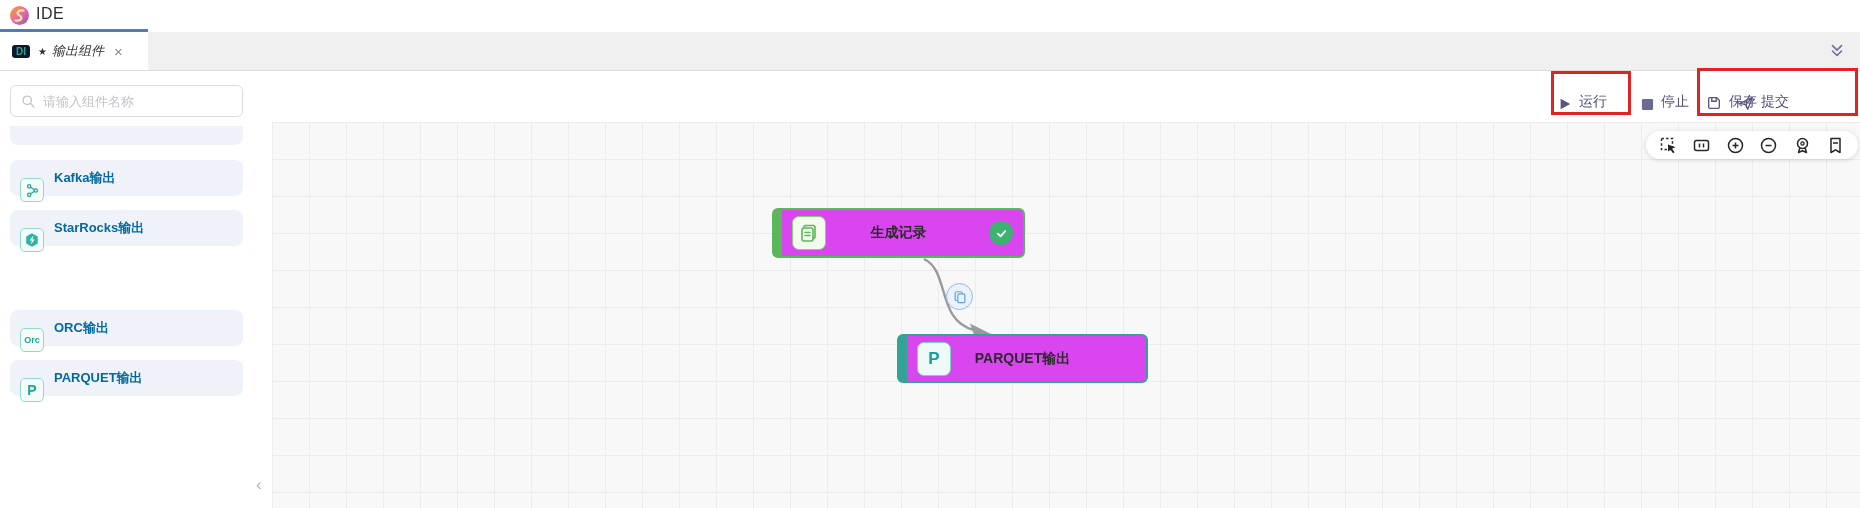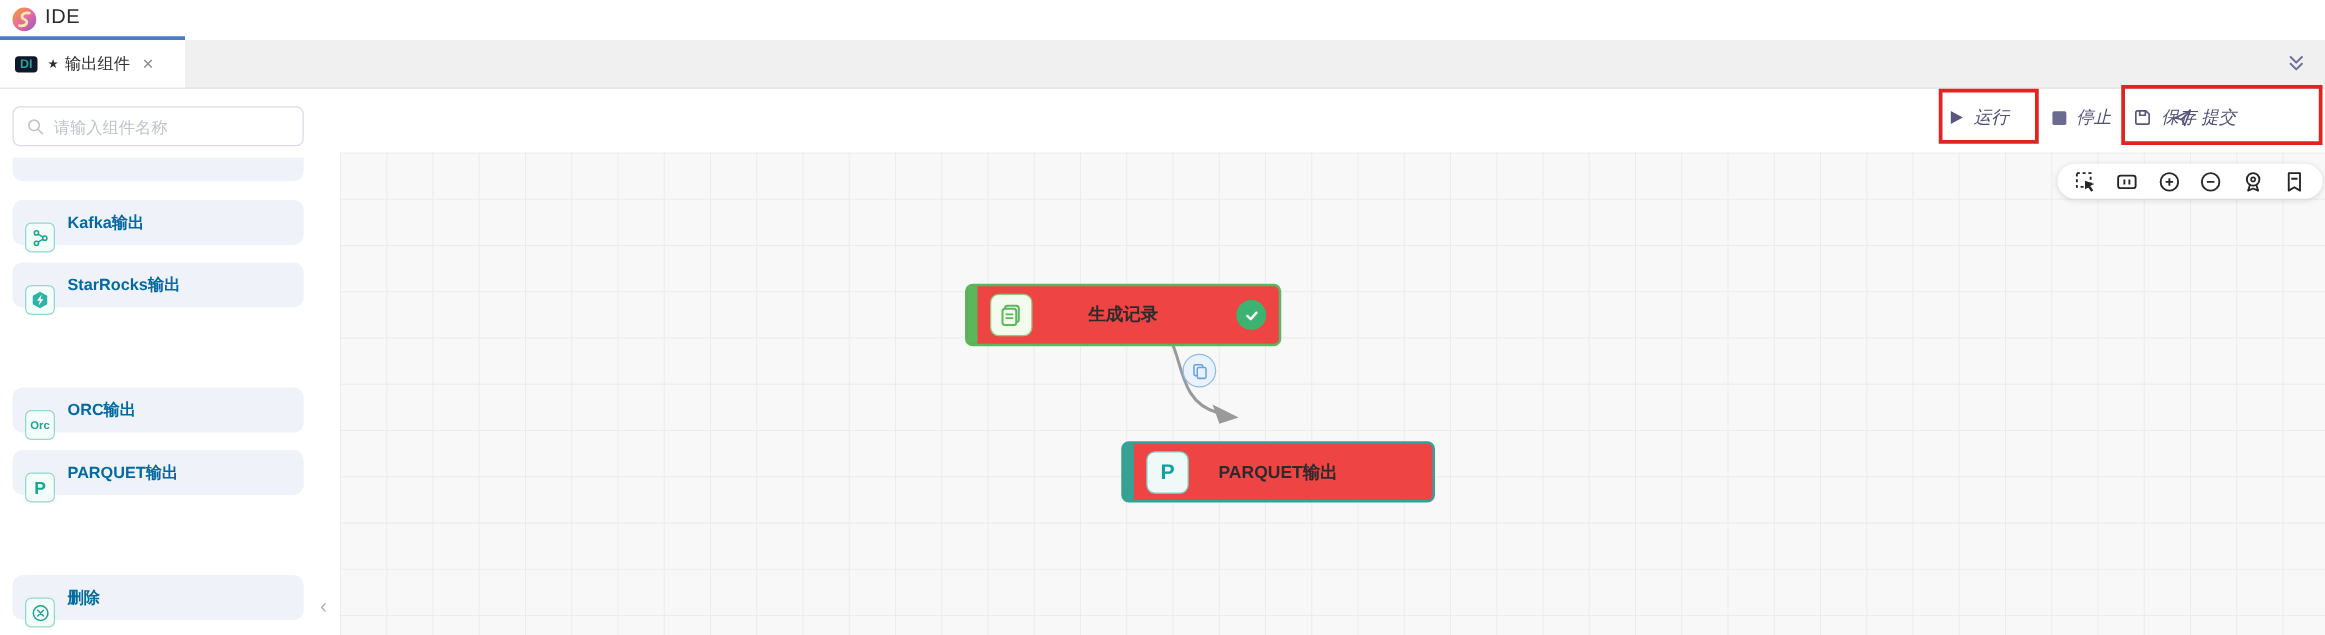--- a/index.html
+++ b/index.html
@@ -11,21 +11,21 @@
   #header { left:0; top:0; width:1860px; height:31px; background:#fff; }
   #app-title { left:36px; top:5px; font-size:16px; color:#2b2b2b; font-weight:500; letter-spacing:.5px; }
   #logo { left:9px; top:5px; width:21px; height:21px; }
   #tab-indicator { left:0; top:29px; width:148px; height:3px; background:#4a7cc7; }
 
   
   #tabbar { left:0; top:32px; width:1860px; height:39px; background:#f0f0f1; border-bottom:1px solid #dcdcdc; }
   #active-tab { left:0; top:32px; width:148px; height:38px; background:#fff; display:flex; align-items:center; padding-left:12px; cursor:pointer; }
   .di-badge { background:#0f172a; color:#2aa396; font-size:10px; font-weight:bold; padding:1px 4px; border-radius:3px; }
   .tab-star { color:#303030; font-size:10px; margin-left:8px; }
-  .tab-label { color:#303030; font-size:13px; margin-left:5px; }
+  .tab-label { color:#303030; font-size:13px; margin-left:5px;font-style:italic; }
   .tab-close { color:#8a8a8a; font-size:15px; margin-left:10px; cursor:pointer; line-height:1; }
   #tab-overflow { left:1822px; top:38px; width:30px; height:26px; display:flex; align-items:center; justify-content:center; cursor:pointer; }
 
   
   #sidebar { left:0; top:71px; width:272px; height:437px; background:#fff; }
   #search-box { position:absolute; left:10px; top:14px; width:233px; height:32px; border:1px solid #d9dce3; border-radius:6px; background:#fff; display:flex; align-items:center; padding:0 10px; }
   #search-input { border:none; outline:none; flex:1; margin-left:7px; font-size:13px; color:#333; background:transparent; }
   #search-input::placeholder { color:#c0c4cc; }
   .side-item { position:absolute; left:10px; width:233px; height:36px; background:#eff3f9; border-radius:8px; display:flex; align-items:center; padding-left:10px; cursor:pointer; }
   .side-item-partial { position:absolute; left:10px; top:55px; width:233px; height:19px; background:#eff3f9; border-radius:0 0 8px 8px; }
@@ -34,31 +34,31 @@
   .side-label { margin-left:10px; font-size:13px; font-weight:bold; color:#0369a1; }
   #collapse-handle { left:256px; top:476px; color:#b3b3b3; font-size:17px; cursor:pointer; line-height:1; }
 
   
   #canvas-topstrip { left:272px; top:71px; width:1588px; height:51px; background:#fff; }
   #canvas-grid { left:272px; top:122px; width:1588px; height:386px; background-color:#f8f8f8;
      background-image:linear-gradient(to right,#ececec 1px,transparent 1px),linear-gradient(to bottom,#ececec 1px,transparent 1px);
      background-size:37px 37px; }
 
   
-  .action-btn { position:absolute; top:77px; height:34px; display:flex; align-items:center; gap:7px; color:#4f4f78; font-size:14px; cursor:pointer;font-style:italic; }
+  .action-btn { position:absolute; top:77px; height:34px; display:flex; align-items:flex-end; gap:7px; color:#4f4f78; font-size:14px; cursor:pointer; }
   .red-box { position:absolute; border:3px solid #e02424; pointer-events:none; }
   #redbox-run { left:1551px; top:71px; width:80px; height:44px; }
   #redbox-save-submit { left:1697px; top:68px; width:161px; height:48px; }
 
   
   #canvas-controls { left:1646px; top:131px; width:212px; height:28px; background:#fff; border-radius:14px; box-shadow:0 1px 5px rgba(0,0,0,.14); display:flex; align-items:center; justify-content:space-evenly; }
   .ctrl-btn { width:22px; height:22px; display:flex; align-items:center; justify-content:center; cursor:pointer; }
 
   
-  .flow-node { position:absolute; background:#ef4444; border-radius:6px; display:flex; align-items:center; cursor:grab;margin-top:19px; }
+  .flow-node { position:absolute; background:#d946ef; border-radius:6px; display:flex; align-items:center; cursor:grab; }
   #node-gen { left:772px; top:208px; width:253px; height:50px; border:2px solid #5bb75b; }
   #node-gen .nbar { background:#5bb75b; }
   #node-parquet { left:897px; top:334px; width:251px; height:49px; border:2px solid #33a396; }
   #node-parquet .nbar { background:#33a396; }
   .nbar { width:8px; align-self:stretch; border-radius:3px 0 0 3px; flex:none; }
   .node-icon { width:34px; height:34px; border-radius:7px; display:flex; align-items:center; justify-content:center; margin-left:10px; flex:none; }
   #node-gen .node-icon { border:1.5px solid #8ccc7b; background:#f3faee; }
   #node-parquet .node-icon { border:1.5px solid #7ccfc4; background:#effaf8; color:#12a0a0; font-weight:bold; font-size:17px; }
   .node-label { position:absolute; left:0; right:0; text-align:center; font-size:14px; font-weight:bold; color:#2b2b2b; pointer-events:none; }
   .status-check { position:absolute; right:10px; top:50%; transform:translateY(-50%); width:24px; height:24px; border-radius:50%; background:#3cb371; display:flex; align-items:center; justify-content:center; }
@@ -142,29 +142,20 @@
     </div>
 
     <div class="side-item" style="top:289px">
       <span class="comp-icon">
         <span class="it" style="font-size:14px">P</span>
       </span>
       <span class="side-label">PARQUET输出</span>
     </div>
 
 
-    <div class="side-item" style="top:389px">
-      <span class="comp-icon">
-        <svg width="15" height="15" viewBox="0 0 18 18">
-            <circle cx="9" cy="9" r="7" fill="none" stroke="#1ca593" stroke-width="1.5"></circle>
-            <path d="M6.3 6.3 L11.7 11.7 M11.7 6.3 L6.3 11.7" stroke="#1ca593" stroke-width="1.5" stroke-linecap="round"></path>
-          </svg>
-      </span>
-      <span class="side-label">删除</span>
-    </div>
   </div>
   <div id="collapse-handle" class="abs">‹</div>
 
   <div id="canvas-topstrip" class="abs"></div>
   <div id="canvas-grid" class="abs"></div>
 
   <div class="action-btn" style="left:1558px">
     <svg width="14" height="14" viewBox="0 0 16 16">
         <path d="M3 2 L14 8 L3 14 Z" fill="#575780"></path>
       </svg>

